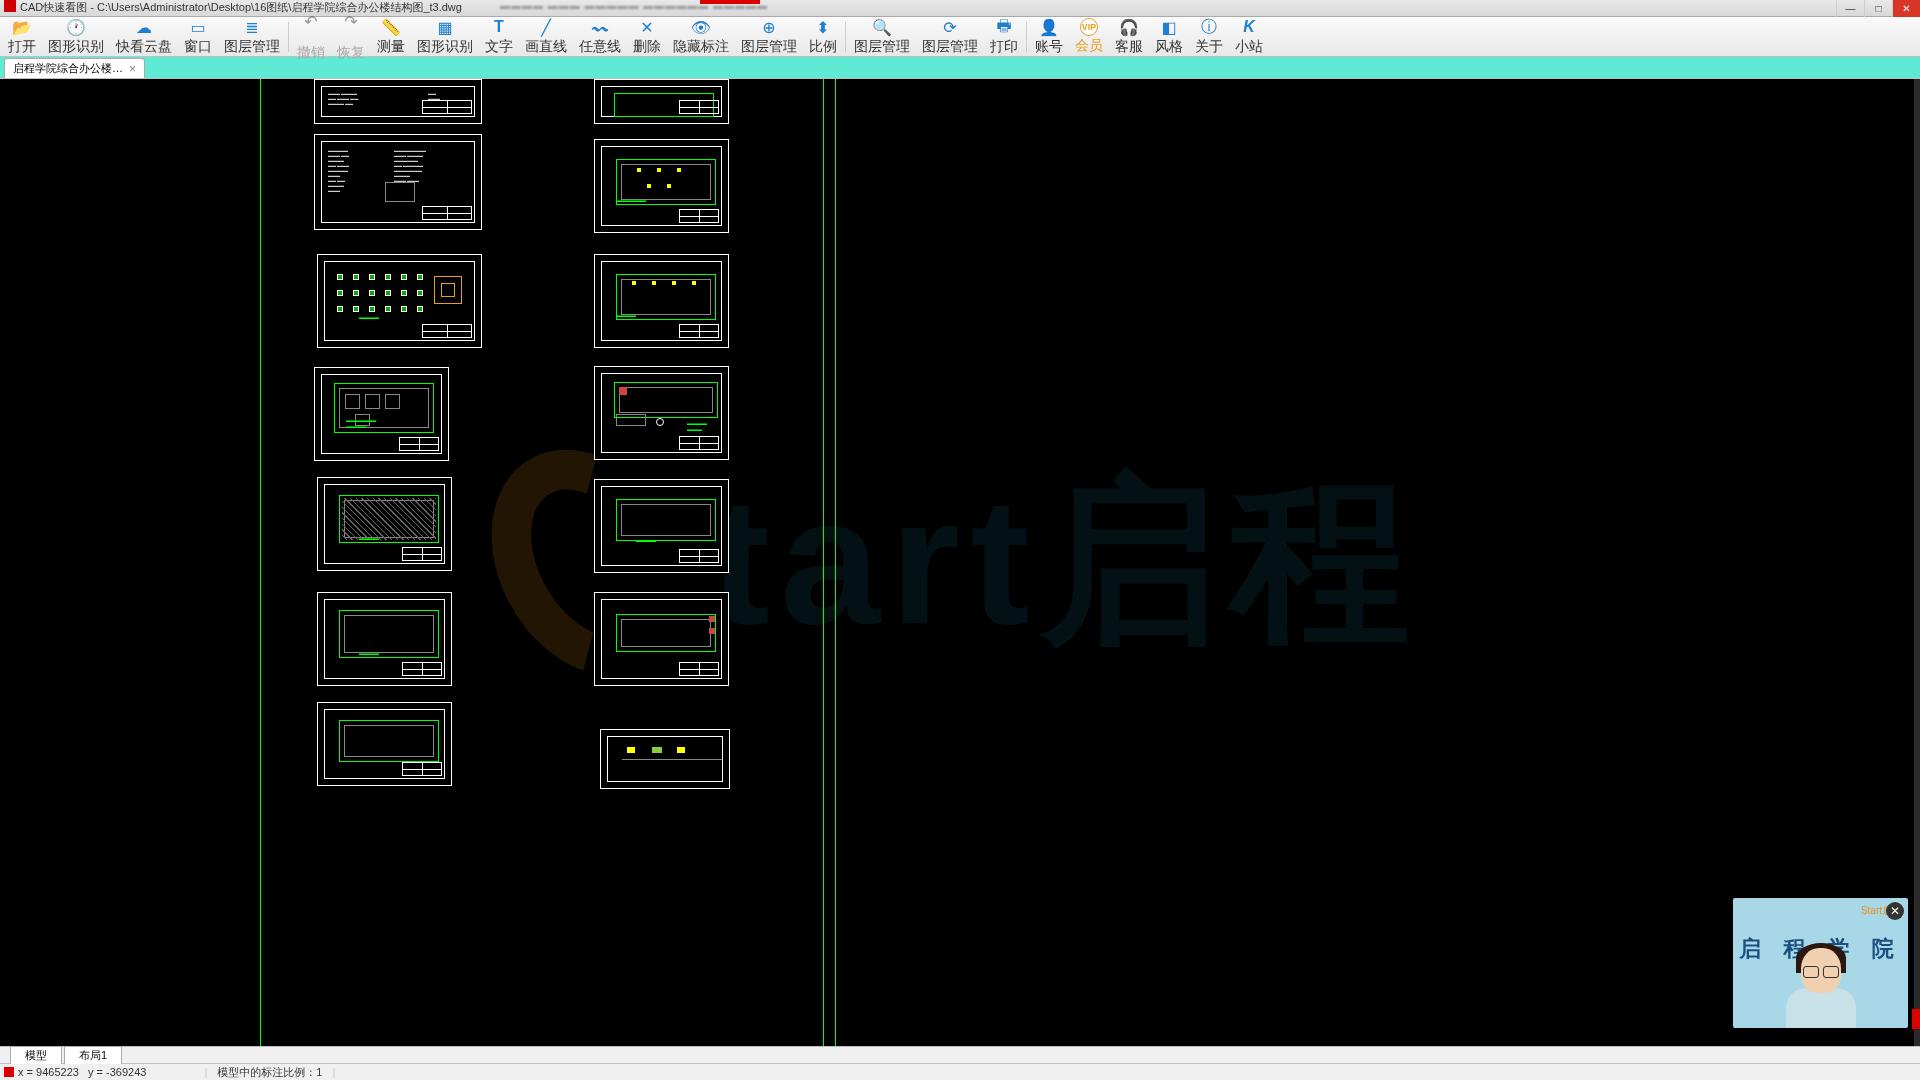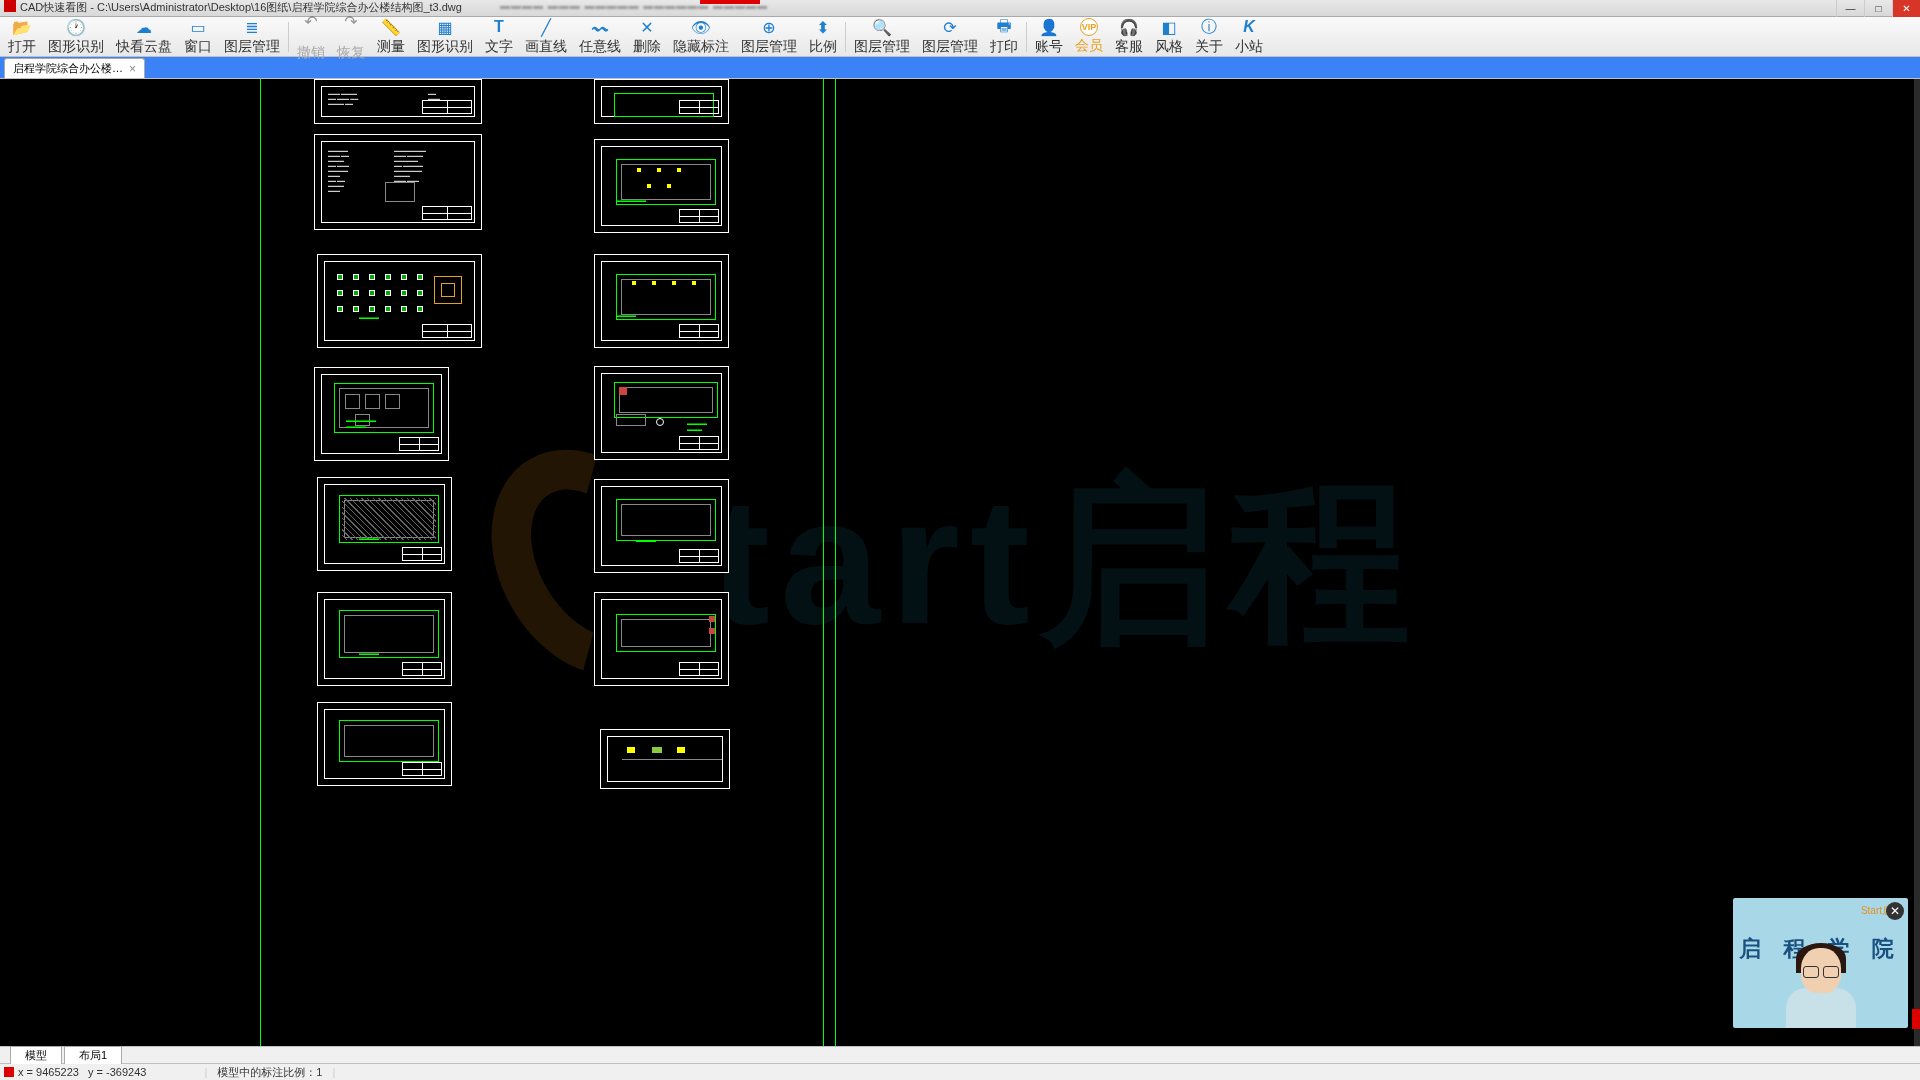--- a/index.html
+++ b/index.html
@@ -12,21 +12,21 @@
 .win-controls { position: absolute; right: 0; top: 0; display: flex; }
 .win-btn { width: 28px; height: 17px; display: flex; align-items: center; justify-content: center; font-size: 10px; color: #333; border-left: 1px solid #ccc; }
 .win-btn.close { background: #d73527; color: #fff; }
 .toolbar { height: 40px; background: linear-gradient(#fafafa, #e8e8e8); border-bottom: 1px solid #c0c0c0; display: flex; align-items: center; padding: 0 2px; }
 .tool-item { display: flex; flex-direction: column; align-items: center; justify-content: center; padding: 2px 6px; cursor: pointer; min-width: 32px; }
 .tool-icon { width: 20px; height: 20px; display: flex; align-items: center; justify-content: center; font-size: 16px; }
 .tool-label { font-size: 14px; color: #333; margin-top: 1px; white-space: nowrap; }
 .tool-item.disabled .tool-label { color: #aaa; margin-top: 12px; }
 .tool-item.disabled .tool-icon { opacity: 0.4; }
 .tool-sep { width: 1px; height: 30px; background: #ccc; margin: 0 2px; }
-.tab-bar { height: 22px; background: #3b82f6; border-bottom: 1px solid #c0c0c0; display: flex; align-items: flex-end; padding-left: 4px; }
+.tab-bar { height: 22px; background: #5eead4; border-bottom: 1px solid #c0c0c0; display: flex; align-items: flex-end; padding-left: 4px; }
 .doc-tab { height: 20px; background: #fff; border: 1px solid #aaa; border-bottom: none; border-radius: 3px 3px 0 0; padding: 2px 8px; font-size: 11px; display: flex; align-items: center; gap: 6px; }
 .doc-tab .tab-close { color: #888; cursor: pointer; font-size: 12px; }
 .canvas-area { position: relative; background: #000; height: calc(100vh - 17px - 40px - 22px - 17px - 17px); overflow: hidden; }
 .watermark { position: absolute; top: 50%; left: 50%; transform: translate(-50%, -50%); display: flex; align-items: center; gap: 30px; opacity: 0.15; pointer-events: none; }
 .wm-s { width: 180px; height: 240px; border-radius: 50% 50% 0 50%; border: 40px solid #e89020; border-right-color: transparent; border-bottom-color: transparent; transform: rotate(-30deg); }
 .wm-text { font-size: 180px; color: #1a7090; font-weight: bold; letter-spacing: 10px; }
 .green-line { position: absolute; background: #0f0; }
 .green-line.v1 { left: 260px; top: 0; width: 1px; height: 100%; }
 .green-line.v2 { left: 823px; top: 0; width: 1px; height: 100%; }
 .green-line.v3 { left: 835px; top: 0; width: 1px; height: 100%; }

